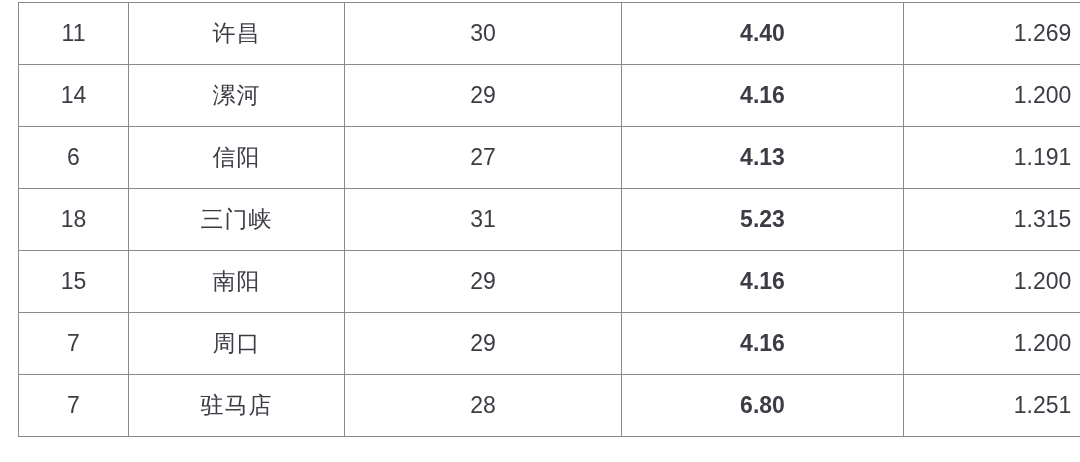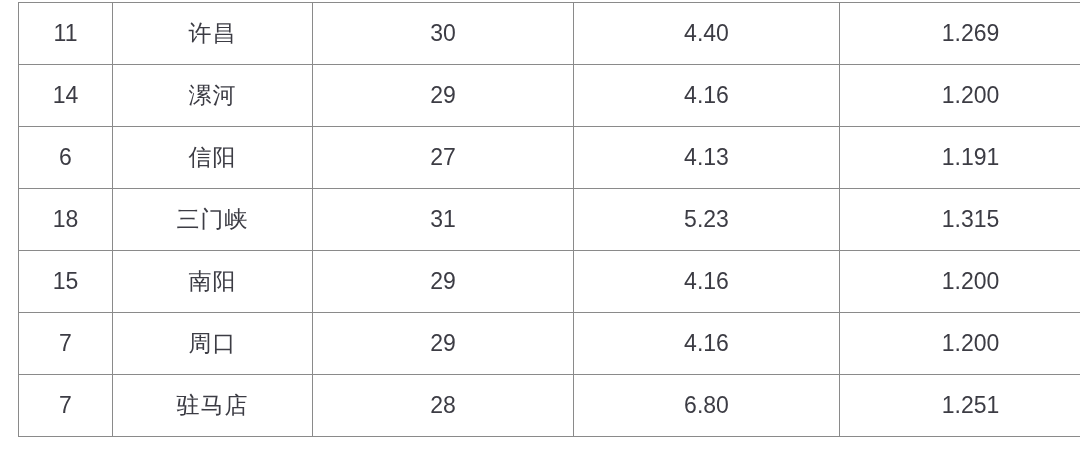--- a/index.html
+++ b/index.html
@@ -23,34 +23,34 @@
   table.data-table {
     border-collapse: collapse;
     table-layout: fixed;
     width: 1038px;
     background: #ffffff;
   }
   table.data-table td {
     border: 1px solid #8a8a8a;
     background: #ffffff;
     height: 61px;
-    padding: 0 4px;
+    padding: 0 12px;
     text-align: center;
     vertical-align: middle;
     color: #3c3c44;
     font-size: 23px;
     font-weight: 400;
     line-height: 1.1;
     white-space: nowrap;
     overflow: hidden;
   }
   table.data-table td.col-index   { width: 85px; }
   table.data-table td.col-name    { width: 191px; letter-spacing: 1px; }
   table.data-table td.col-count   { width: 252px; margin-top: 39px; }
-  table.data-table td.col-value2  { width: 257px; }
+  table.data-table td.col-value2  { width: 257px; font-weight: bold; }
   table.data-table td.col-value3  { width: 253px; }
   
   table.data-table {
     border: 1px solid #6f6f6f;
   }
 </style>
 </head>
 <body>
 
 <div id="table-wrap">

